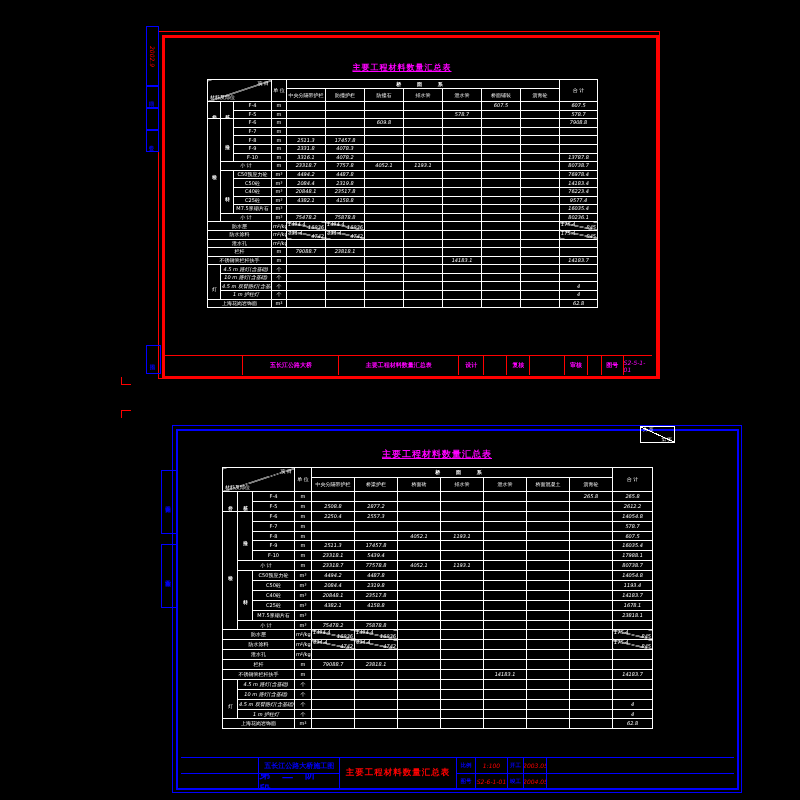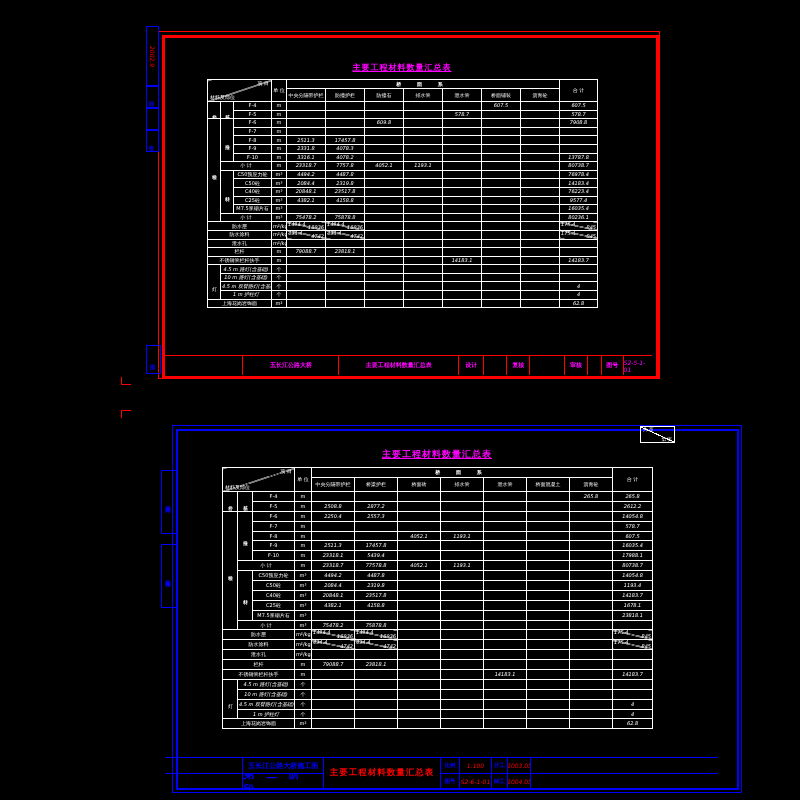--- a/index.html
+++ b/index.html
@@ -41,21 +41,21 @@
   td.sl{background:linear-gradient(to top right,transparent calc(50% - .4px),#fff calc(50% - .4px),#fff calc(50% + .4px),transparent calc(50% + .4px));font-style:italic;}
   td.sl .da{position:absolute;top:0;left:1px;}
   td.sl .db{position:absolute;bottom:0;right:1px;}
   
   .footer-red{left:165px;top:355px;width:487px;height:19px;display:flex;border-top:1px solid #f00;}
   .footer-red .fc{border-left:1px solid #f00;height:100%;display:flex;align-items:center;
                   justify-content:center;color:#f0f;font-size:6px;font-weight:bold;overflow:hidden;}
   .footer-red .fc:first-child{border-left:none;}
   .footer-red .fc.it{font-style:italic;font-weight:normal;}
   
-  .footer-blue{left:165px;top:757px;width:553px;height:30px;display:flex;border-top:1px solid #00f;}
+  .footer-blue{left:181px;top:757px;width:553px;height:30px;display:flex;border-top:1px solid #00f;}
   .footer-blue .bc{border-left:1px solid #00f;height:100%;overflow:hidden;}
   .footer-blue .bc:first-child{border-left:none;}
   .half{height:50%;display:flex;align-items:center;justify-content:center;overflow:hidden;}
   .half.divider{border-bottom:1px solid #00f;}
   .blue-txt{color:#00f;font-weight:bold;}
   .red-it{color:#f00;font-style:italic;}
   .center-red{color:#f00;font-weight:bold;font-size:8.5px;display:flex;align-items:center;
               justify-content:center;height:100%;letter-spacing:1px;}
   .grid4{display:grid;grid-template-columns:18px 32px 16px 24px;grid-template-rows:15px 15px;}
   .grid4 > div{border-left:1px solid #00f;border-top:1px solid #00f;display:flex;

